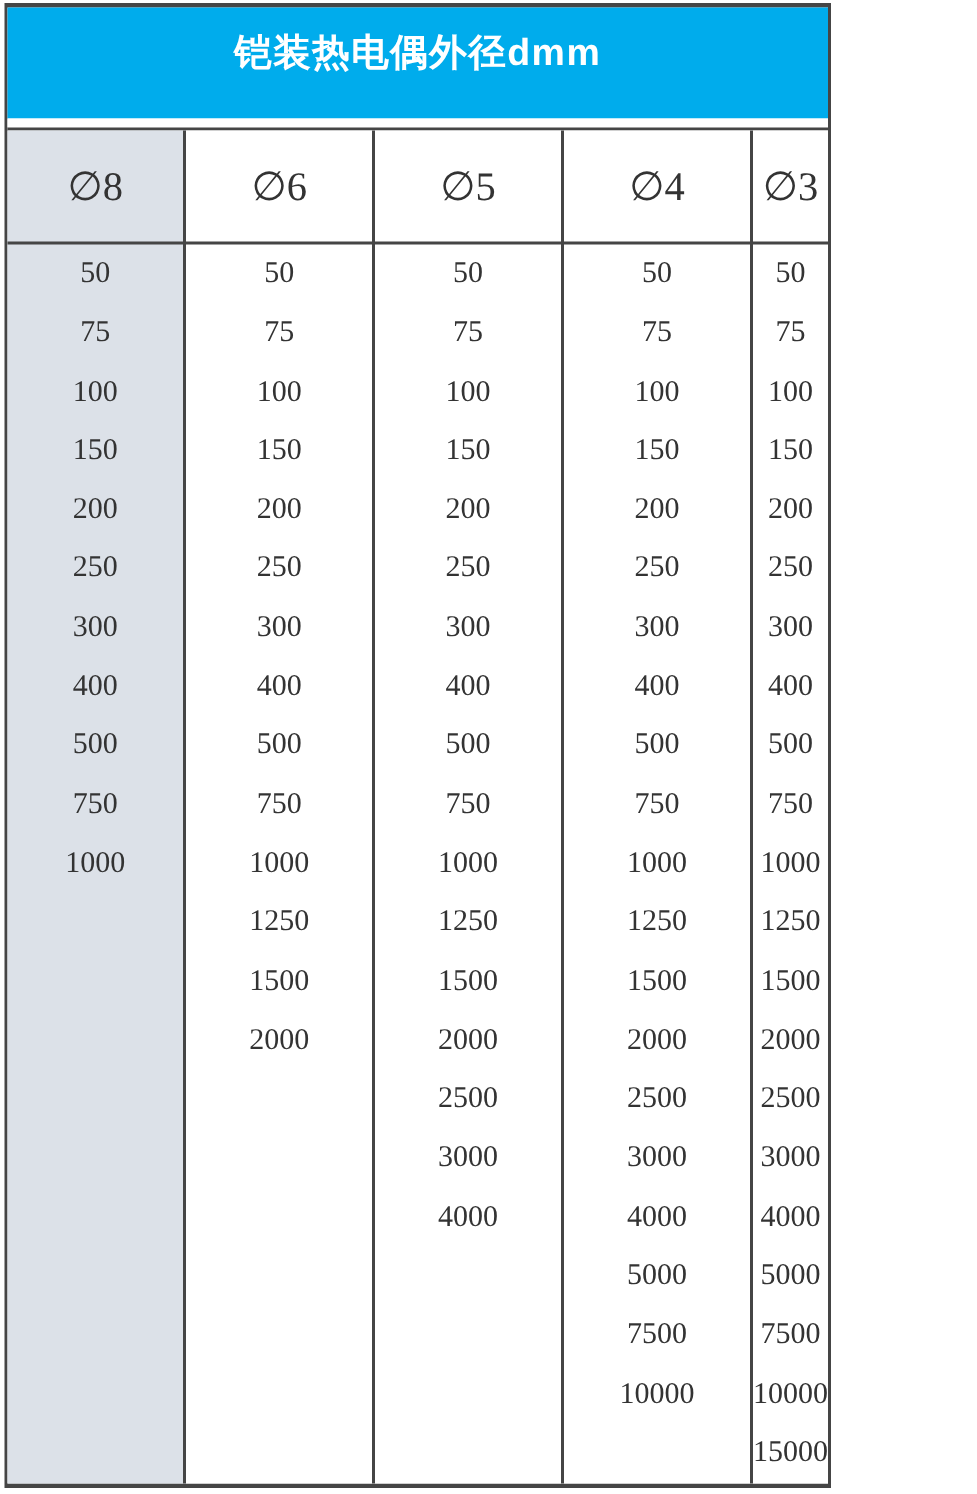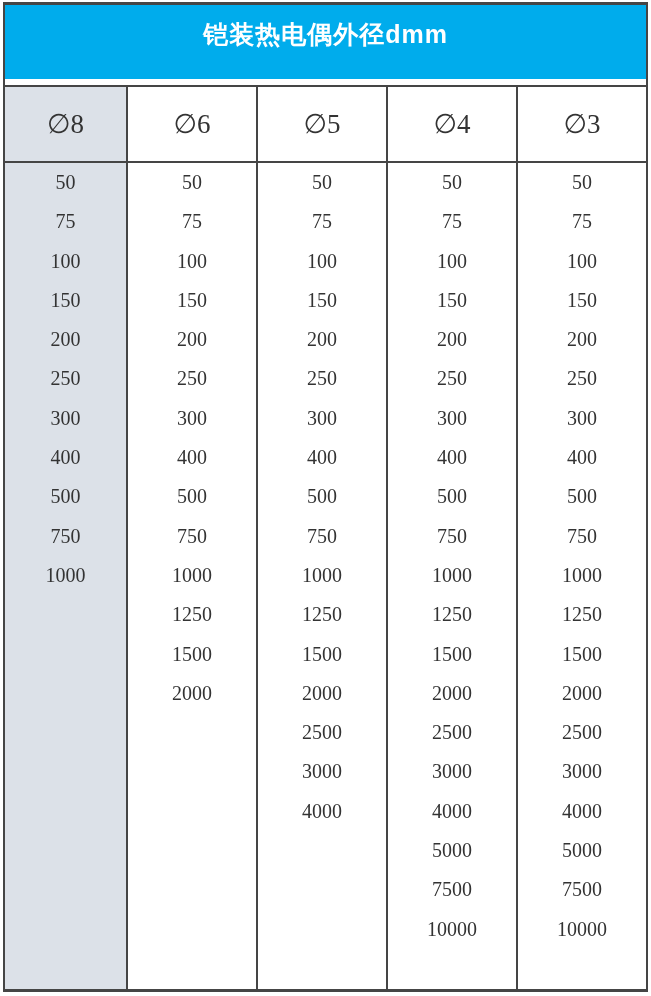--- a/index.html
+++ b/index.html
@@ -9,21 +9,21 @@
     --border:#454545;
     --value-text:#333333;
   }
   *{margin:0;padding:0;box-sizing:border-box;}
   html,body{background:#ffffff;}
   body{
     width:651px;height:996px;position:relative;overflow:hidden;
     font-family:"Liberation Serif","DejaVu Serif",serif;
   }
   .spec-table{
-    position:absolute;left:3px;top:2px;width:645px;height:990px;
+    position:absolute;left:3px;top:2px;width:551px;height:990px;
     border:2px solid var(--border);
     border-top-width:3px;border-bottom-width:3px;
     background:#ffffff;
   }
   .title-bar{
     height:74px;background:var(--title-bg);color:var(--title-text);
     display:flex;justify-content:center;align-items:flex-start;
     padding-top:13px;
     font-family:"Liberation Sans","DejaVu Sans",sans-serif;
     font-size:25px;font-weight:bold;letter-spacing:1px;
@@ -156,16 +156,17 @@
           <div class="cell">1000</div>
           <div class="cell">1250</div>
           <div class="cell">1500</div>
           <div class="cell">2000</div>
           <div class="cell">2500</div>
           <div class="cell">3000</div>
           <div class="cell">4000</div>
           <div class="cell">5000</div>
           <div class="cell">7500</div>
           <div class="cell">10000</div>
+          <div class="cell">15000</div>
         </div>
       </div>
     </div>
 </div>
 
 </body></html>

